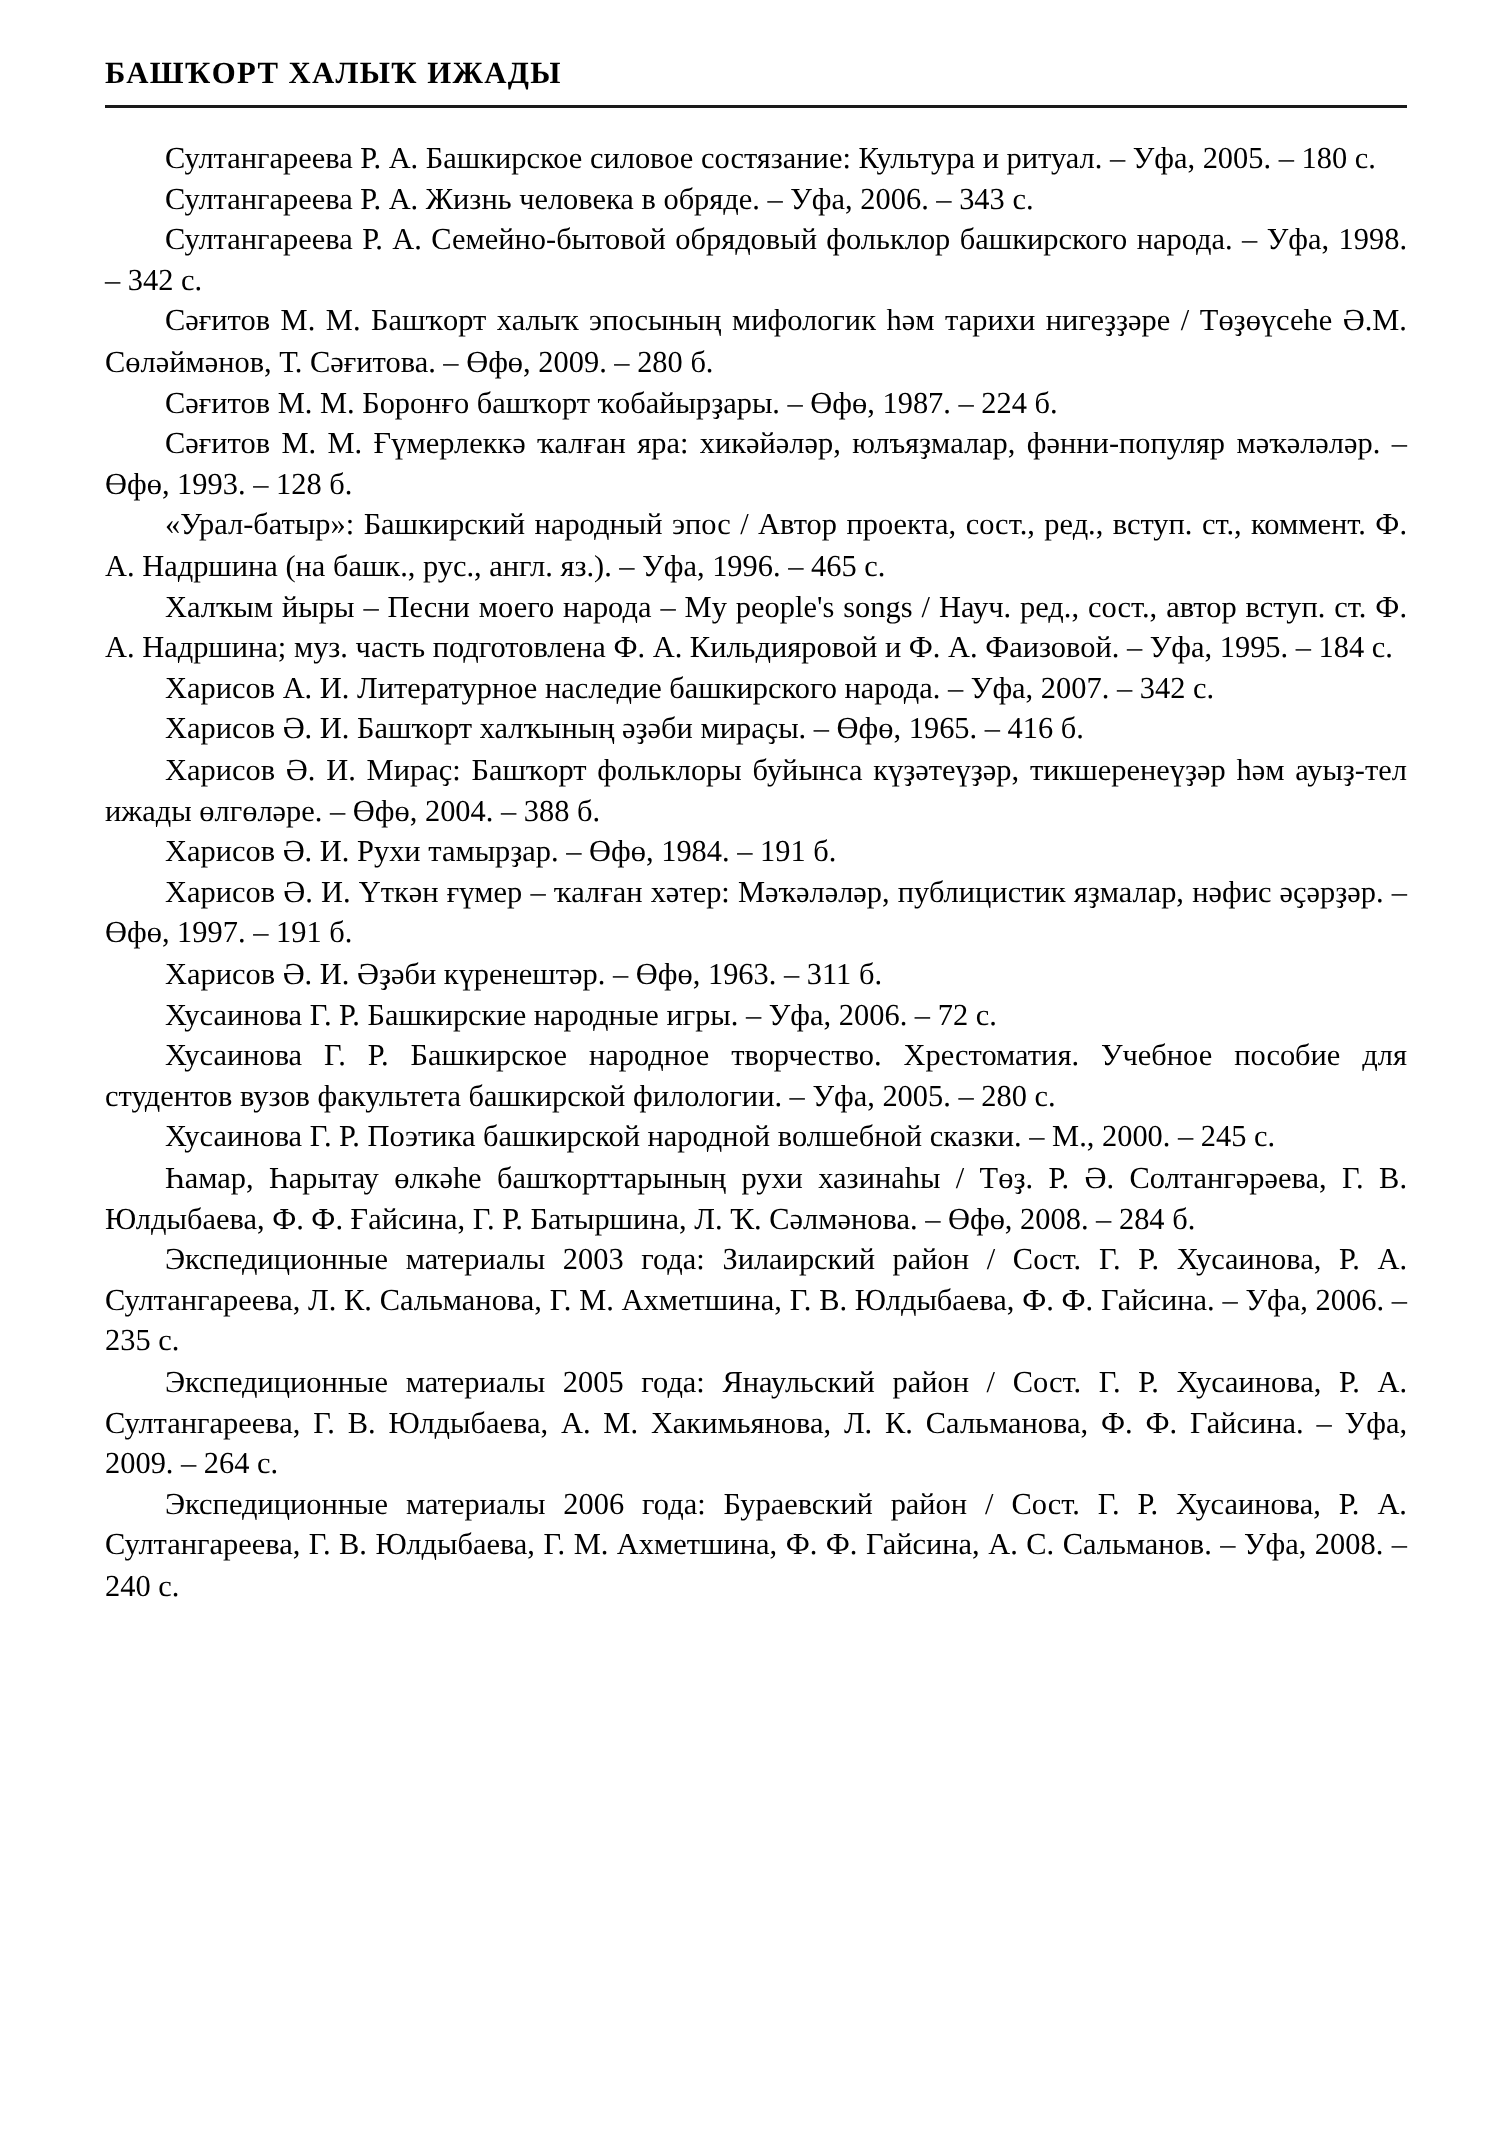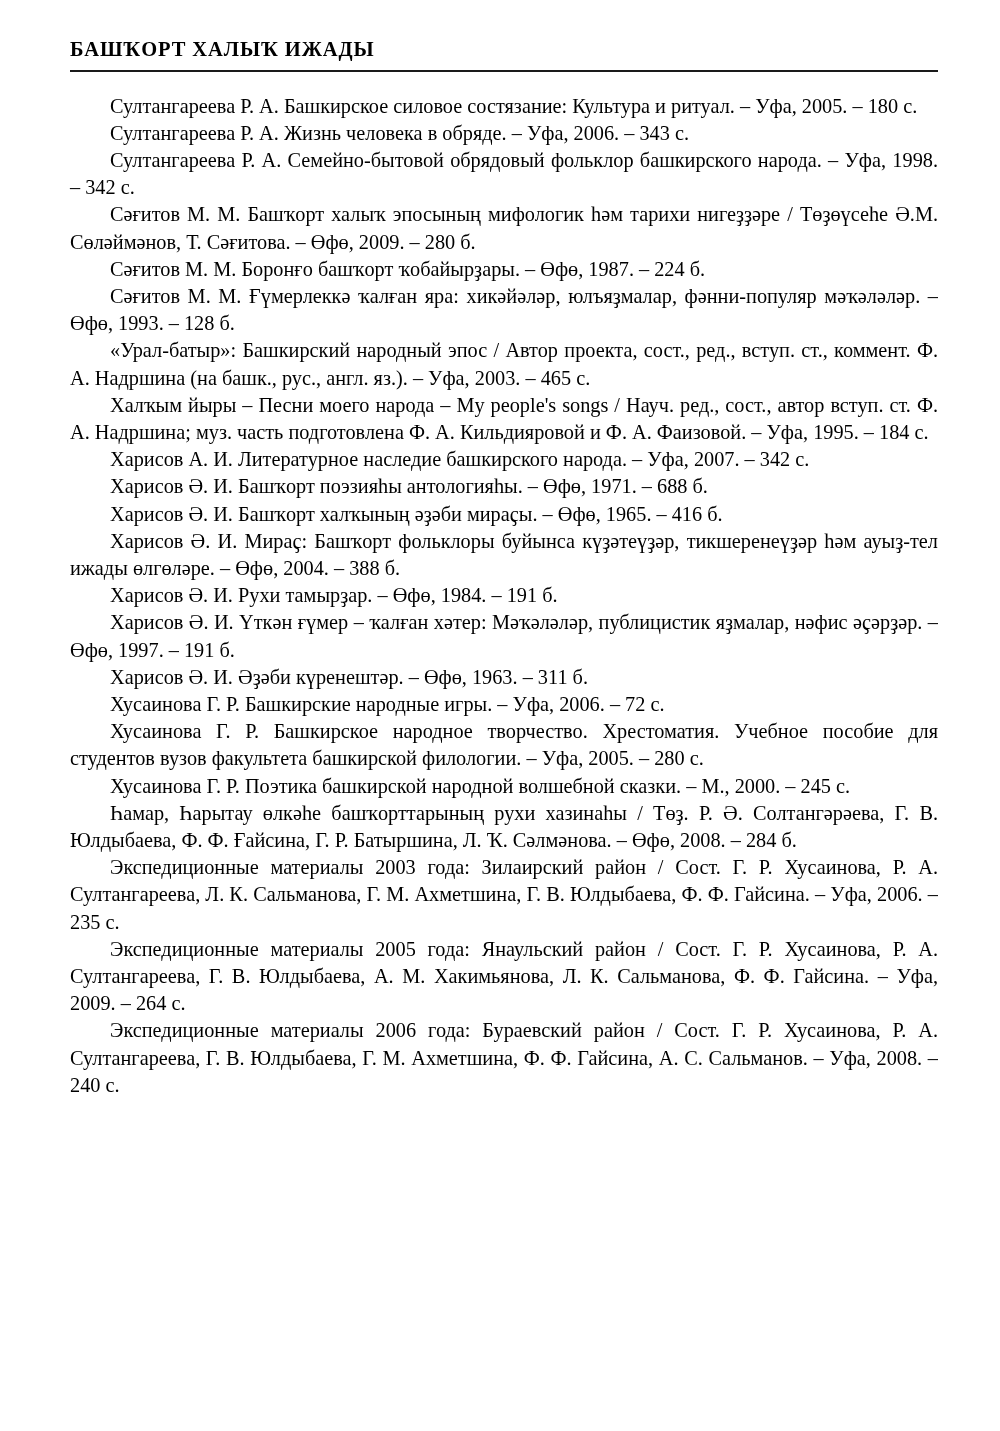--- a/index.html
+++ b/index.html
@@ -80,24 +80,23 @@
 
     <div class="head-rule" style="border-top-color: rgb(26, 26, 26);"></div>
 
     <div class="biblio">
         <p class="entry"><span class="au">Султангареева Р. А.</span><span> Башкирское силовое состязание: Культура и ритуал. – Уфа, 2005. – 180 с.</span></p>
         <p class="entry"><span class="au">Султангареева Р. А.</span><span> Жизнь человека в обряде.  –  Уфа, 2006.  –  343 с.</span></p>
         <p class="entry"><span class="au">Султангареева Р. А.</span><span> Семейно-бытовой обрядовый фольклор башкирского народа.  –  Уфа, 1998.  –  342 с.</span></p>
         <p class="entry"><span class="au">Сәғитов М. М.</span><span> Башҡорт халыҡ эпосының мифологик һәм тарихи нигеҙҙәре / Төҙөүсеһе Ә.М. Сөләймәнов, Т. Сәғитова.  –  Өфө, 2009.  –  280 б.</span></p>
         <p class="entry"><span class="au">Сәғитов М. М.</span><span> Боронғо башҡорт ҡобайырҙары.  –  Өфө, 1987.  –  224 б.</span></p>
         <p class="entry"><span class="au">Сәғитов М. М.</span><span> Ғүмерлеккә ҡалған яра: хикәйәләр, юлъяҙмалар, фәнни-популяр мәҡәләләр.  –  Өфө, 1993. – 128 б.</span></p>
-        <p class="entry"><span>«Урал-батыр»: Башкирский народный эпос / Автор проекта, сост., ред., вступ. ст., коммент. Ф. А. Надршина (на башк., рус., англ. яз.).  –  Уфа, 2003. – 465 с.</span></p>
+        <p class="entry"><span>«Урал-батыр»: Башкирский народный эпос / Автор проекта, сост., ред., вступ. ст., коммент. Ф. А. Надршина (на башк., рус., англ. яз.).  –  Уфа, 1996. – 465 с.</span></p>
         <p class="entry"><span>Халҡым йыры  –  Песни моего народа  –  My people's songs / Науч. ред., сост., автор вступ. ст. Ф. А. Надршина; муз. часть подготовлена Ф. А. Кильдияровой и Ф. А. Фаизовой.  –  Уфа, 1995. – 184 с.</span></p>
         <p class="entry"><span class="au">Харисов А. И.</span><span> Литературное наследие башкирского народа.  –  Уфа, 2007.  –  342 с.</span></p>
-        <p class="entry"><span class="au">Харисов Ә. И.</span><span> Башҡорт поэзияһы антологияһы.  –  Өфө, 1971.  –  688 б.</span></p>
         <p class="entry"><span class="au">Харисов Ә. И.</span><span> Башҡорт халҡының әҙәби мираҫы.  –  Өфө, 1965. – 416 б.</span></p>
         <p class="entry"><span class="au">Харисов Ә. И.</span><span> Мираҫ: Башҡорт фольклоры буйынса күҙәтеүҙәр, тикшеренеүҙәр һәм ауыҙ-тел ижады өлгөләре.  –  Өфө, 2004. – 388 б.</span></p>
         <p class="entry"><span class="au">Харисов Ә. И.</span><span> Рухи тамырҙар.  –  Өфө, 1984. – 191 б.</span></p>
         <p class="entry"><span class="au">Харисов Ә. И.</span><span> Үткән ғүмер  –  ҡалған хәтер: Мәҡәләләр, публицистик яҙмалар, нәфис әҫәрҙәр.  –  Өфө, 1997.  –  191 б.</span></p>
         <p class="entry"><span class="au">Харисов Ә. И.</span><span> Әҙәби күренештәр.  –  Өфө, 1963. – 311 б.</span></p>
         <p class="entry"><span class="au">Хусаинова Г. Р.</span><span> Башкирские народные игры.  –  Уфа, 2006.  –  72 с.</span></p>
         <p class="entry"><span class="au">Хусаинова Г. Р.</span><span> Башкирское народное творчество. Хрестоматия. Учебное пособие для студентов вузов факультета башкирской филологии.  –  Уфа, 2005. – 280 с.</span></p>
         <p class="entry"><span class="au">Хусаинова Г. Р.</span><span> Поэтика башкирской народной волшебной сказки. – М., 2000.  –  245 с.</span></p>
         <p class="entry"><span>Һамар, Һарытау өлкәһе башҡорттарының рухи хазинаһы / Төҙ. Р. Ә. Солтангәрәева, Г. В. Юлдыбаева, Ф. Ф. Ғайсина, Г. Р. Батыршина, Л. Ҡ. Сәлмәнова.  –  Өфө, 2008.  – 284 б.</span></p>
         <p class="entry"><span>Экспедиционные материалы 2003 года: Зилаирский район / Сост. Г. Р. Хусаинова,  Р. А. Султангареева,  Л. К. Сальманова,  Г. М. Ахметшина,  Г. В. Юлдыбаева, Ф. Ф. Гайсина.  –  Уфа, 2006.  –  235 с.</span></p>

